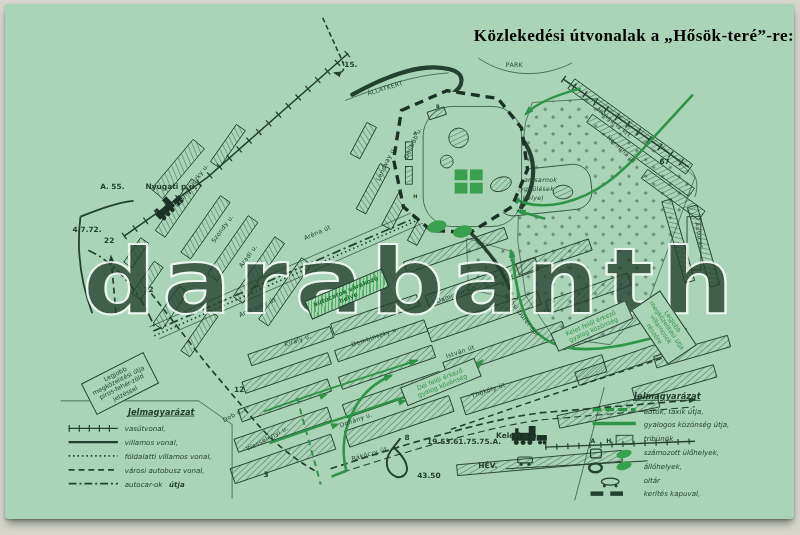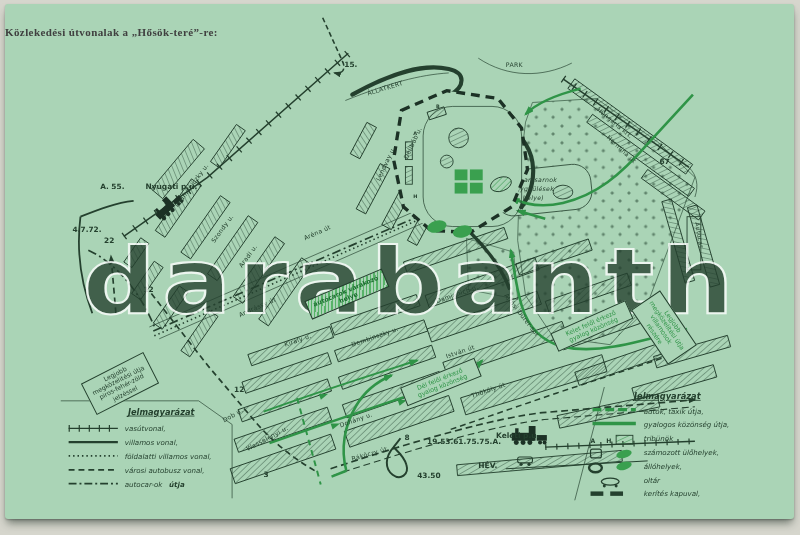--- a/index.html
+++ b/index.html
@@ -1,22 +1,22 @@
 <!DOCTYPE html>
 <html><head>
 <meta charset="utf-8">
 <style>
   html,body{margin:0;padding:0;}
   .stage{position:relative;width:800px;height:535px;background:#d6d6cd;overflow:hidden;
          font-family:"DejaVu Sans",sans-serif;}
   .card{position:absolute;left:5px;top:4px;width:789px;height:515px;background:#aad4b6;
         border-radius:3px;box-shadow:0 6px 9px -2px rgba(30,45,35,.55),0 1px 2px rgba(0,0,0,.25);}
   .card svg{position:absolute;left:0;top:0;}
-  .title{position:absolute;left:0;right:0;top:22px;text-align:left;color:#404040;
-         font-family:"Liberation Serif",serif;font-weight:bold;font-size:11px;letter-spacing:.4px;}
+  .title{position:absolute;left:0;right:0;top:22px;text-align:right;color:#000000;
+         font-family:"Liberation Serif",serif;font-weight:bold;font-size:17px;letter-spacing:.4px;}
   .note{position:absolute;border:1.5px solid #24402e;color:#2f9447;background:#aad4b6;
         font-size:6.3px;line-height:1.15;text-align:center;padding:2px 3px;transform-origin:center;}
   .note.dark{color:#24402e;}
   .note.hatched{background:repeating-linear-gradient(115deg,#aad4b6 0 2px,#57b368 2px 3.4px);
         color:#1c6e30;font-weight:bold;}
   svg text{fill:#24402e;}
   .lbl{font-size:6.3px;letter-spacing:.3px;}
   .num{font-size:7.5px;font-weight:bold;}
   .sta{font-size:7.6px;font-weight:bold;}
   .leg{font-size:7.2px;font-style:italic;}

